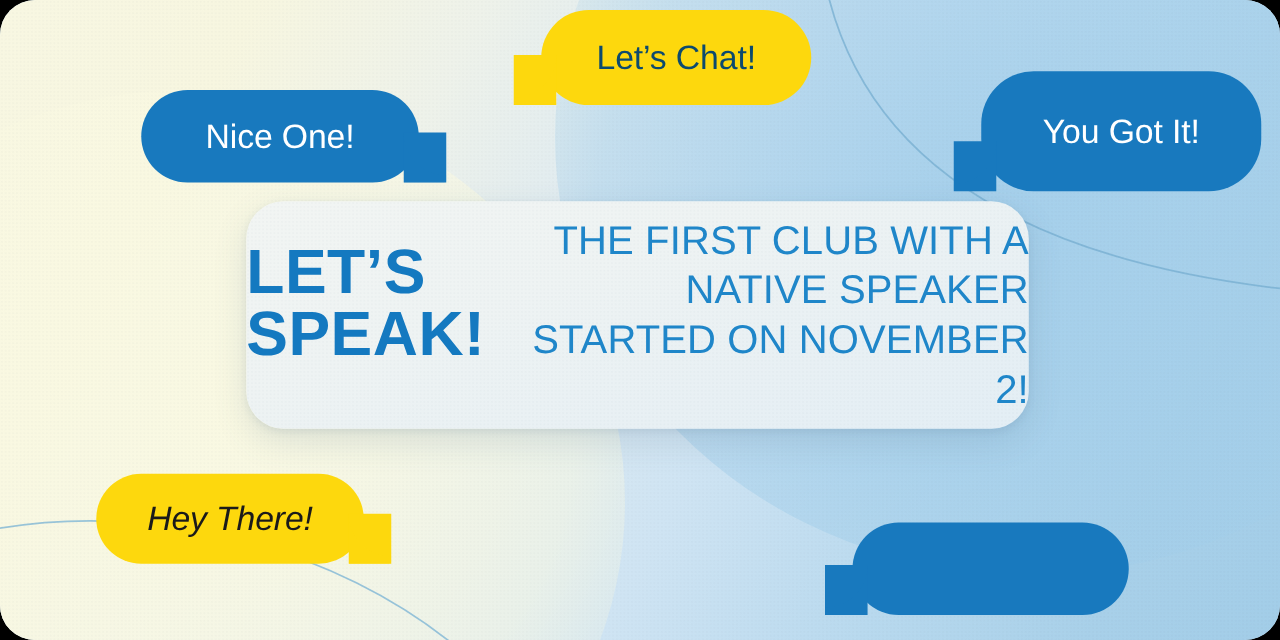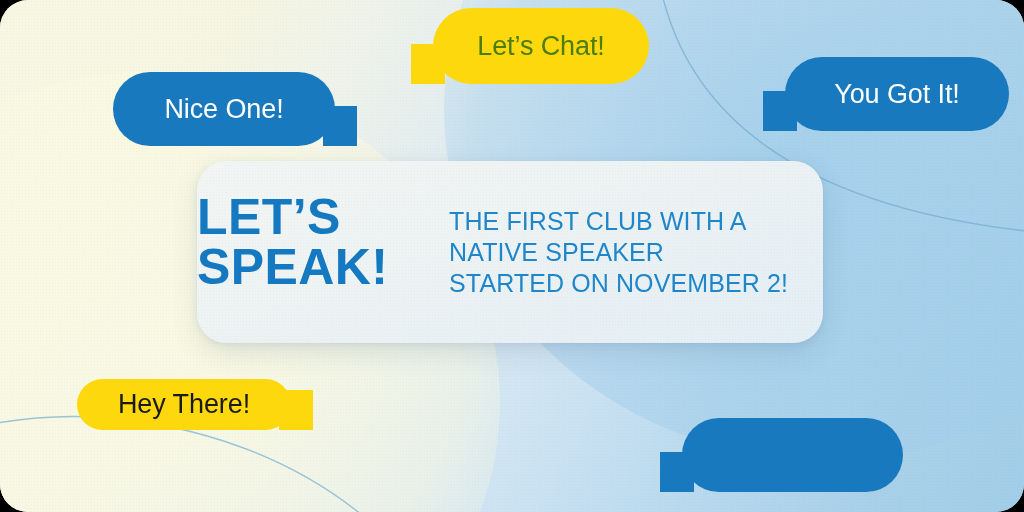--- a/index.html
+++ b/index.html
@@ -107,22 +107,22 @@
     left: -22px;
   }
   .tail-left::before {
     border-bottom-left-radius: 2px;
     -webkit-mask-image: radial-gradient(circle 34px at 0 0, transparent 0 34px, #000 34.5px);
     mask-image: radial-gradient(circle 34px at 0 0, transparent 0 34px, #000 34.5px);
   }
 
   .b-nice   { left: 113px; top: 72px;  width: 222px; height: 74px;  font-size: 27px; }
   .b-chat   { left: 433px; top: 8px;   width: 216px; height: 76px;  font-size: 27px; }
-  .b-yougot { left: 785px; top: 57px;  width: 224px; height: 74px;  font-size: 27px; }
-  .b-hey    { left: 77px;  top: 379px; width: 214px; height: 51px;  font-size: 27px; }
+  .b-yougot { left: 785px; top: 57px;  width: 224px; height: 96px;  font-size: 27px; }
+  .b-hey    { left: 77px;  top: 379px; width: 214px; height: 72px;  font-size: 27px; font-style: italic; }
   .b-keep   { left: 682px; top: 418px; width: 221px; height: 74px;  font-size: 27px; }
 
   
   .card {
     position: absolute;
     left: 197px;
     top: 161px;
     width: 626px;
     height: 182px;
     border-radius: 30px;
@@ -148,23 +148,23 @@
     font-size: 50px;
     font-weight: bold;
     letter-spacing: 0.4px;
     line-height: 1;
     margin-bottom: 20px;
   }
   .card-sub {
     position: relative;
     z-index: 2;
     color: #1f86c9;
-    font-size: 25px;
+    font-size: 32px;
     font-weight: normal;
-    text-align: left;
+    text-align: right;
     line-height: 1.24;
     letter-spacing: 0.1px;
   }
 </style>
 </head>
 <body>
 
 <div id="stage">
 
   <div class="bg-base"></div>
@@ -176,21 +176,21 @@
     <path d="M -8 424 C 120 400 268 436 368 520" fill="none" stroke="#7fb6d6" stroke-width="1.4" stroke-opacity="0.8"></path>
   </svg>
 
   <div class="bg-noise"></div>
 
   <div class="bubble b-nice" style="background:#1879be;color:#ffffff;">
     <span class="tail tail-right" style="background:#1879be;"></span>
     <span class="txt">Nice One!</span>
   </div>
 
-  <div class="bubble b-chat" style="background:#fdd80d;color:#4d7c0f;">
+  <div class="bubble b-chat" style="background:#fdd80d;color:#0c4a6e;">
     <span class="tail tail-left" style="background:#fdd80d;"></span>
     <span class="txt">Let’s Chat!</span>
   </div>
 
   <div class="bubble b-yougot" style="background:#1879be;color:#ffffff;">
     <span class="tail tail-left" style="background:#1879be;"></span>
     <span class="txt">You Got It!</span>
   </div>
 
   <div class="bubble b-hey" style="background:#fdd80d;color:#1a1a1a;">

